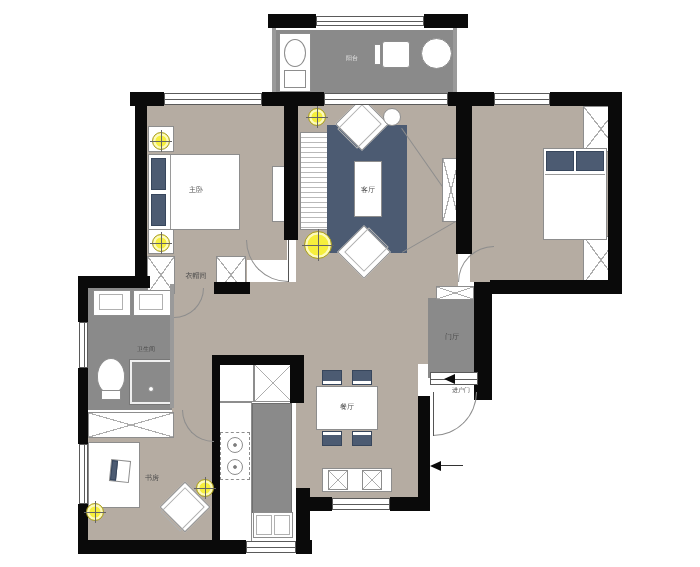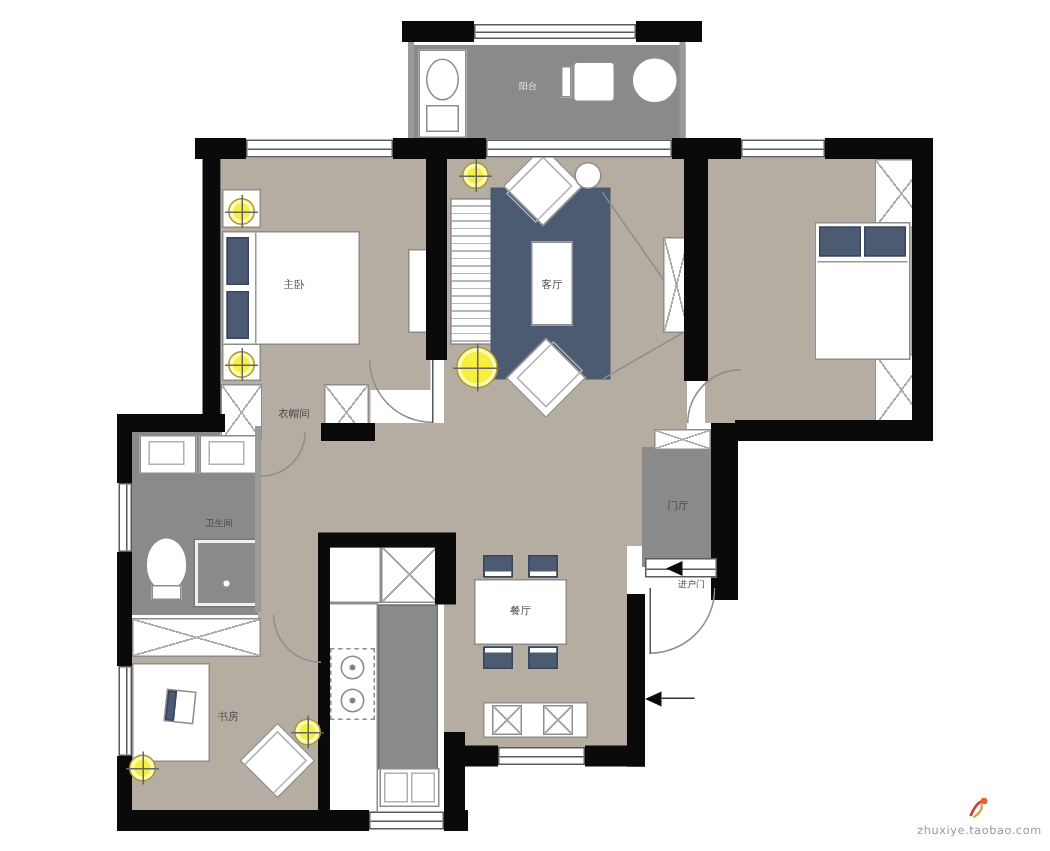--- a/index.html
+++ b/index.html
@@ -198,24 +198,14 @@
   <span class="a lbl" style="left:196px;top:190px">主卧</span>
   <span class="a lbl" style="left:196px;top:276px">衣帽间</span>
   <span class="a lbl" style="left:368px;top:190px">客厅</span>
   <span class="a lbl" style="left:347px;top:407px">餐厅</span>
   <span class="a lbl sm" style="left:146px;top:349px">卫生间</span>
   <span class="a lbl" style="left:152px;top:478px">书房</span>
   <span class="a lbl" style="left:452px;top:337px">门厅</span>
   <span class="a lbl sm" style="left:352px;top:58px;color:#e8e8e8">阳台</span>
   <span class="a lbl sm" style="left:461px;top:390px">进户门</span>
 
-  <div class="a" style="left:608px;top:530px;width:90px;height:32px;text-align:center">
-    <span style="display:inline-block;width:18px;height:16px;vertical-align:top">
-      <svg width="18" height="16" viewBox="0 0 18 16">
-        <path d="M3 14 C7 5 10 3 14 5" stroke="#d0392f" fill="none" stroke-width="1.8"></path>
-        <circle cx="12" cy="4" r="2.2" fill="#e2642f"></circle>
-        <path d="M5 15 C9 12 12 9 10 6" stroke="#e09a2f" fill="none" stroke-width="1.4"></path>
-      </svg>
-    </span>
-    <div class="wm-text">zhuxiye.taobao.com</div>
-  </div>
 
 </div>
 
 </body></html>

